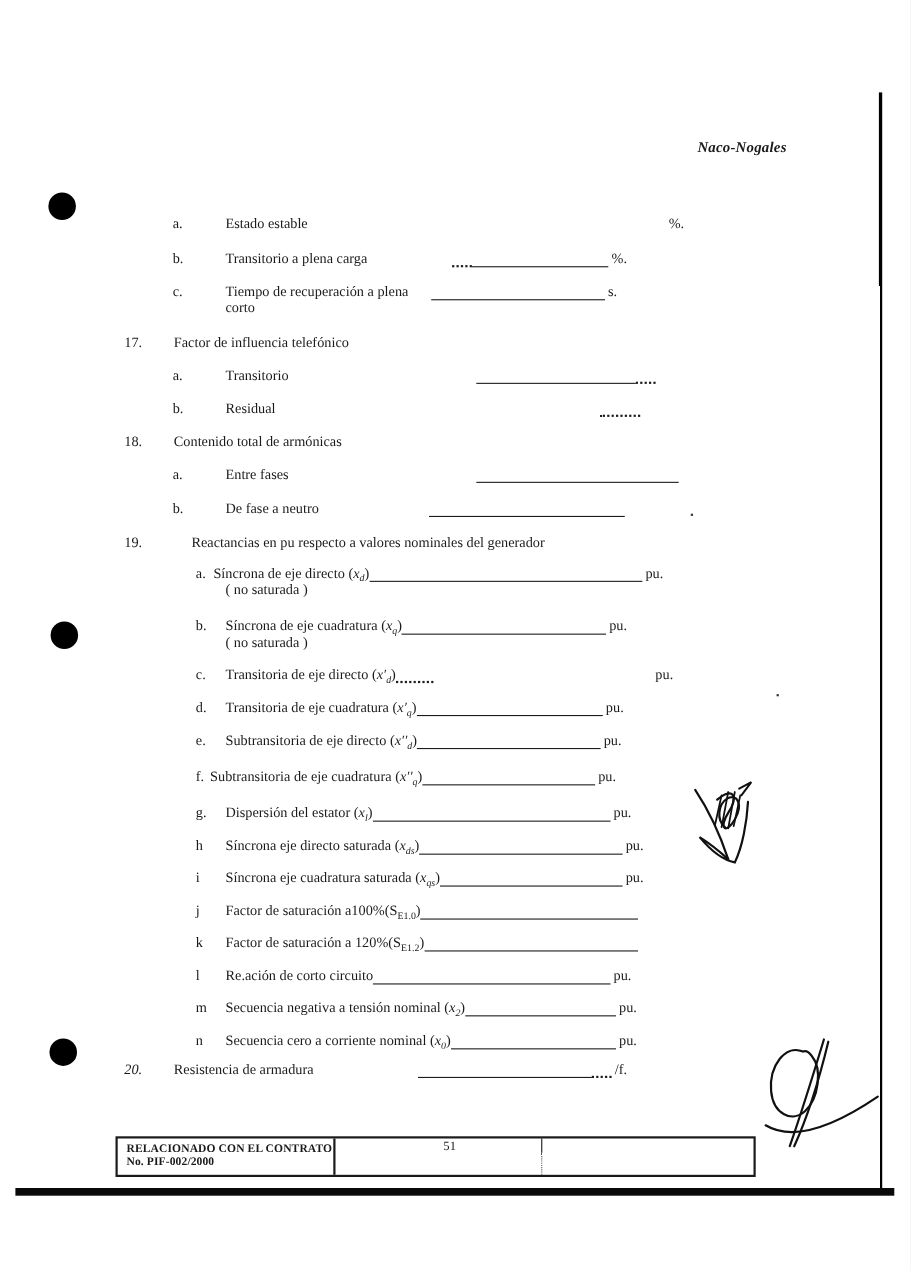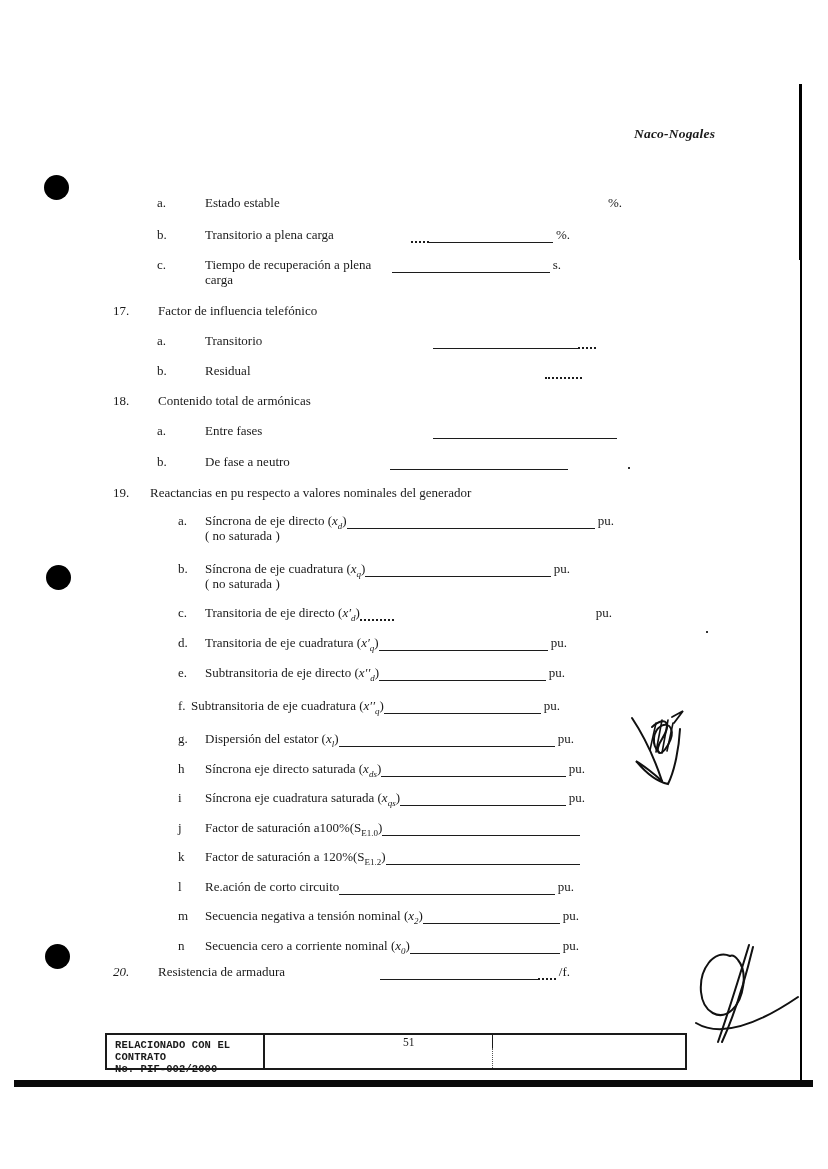--- a/index.html
+++ b/index.html
@@ -22,23 +22,23 @@
   .hdr{position:absolute;left:634px;top:126px;font-weight:bold;font-style:italic;
        font-size:13.5px;letter-spacing:.2px;}
   
   .hole{position:absolute;width:25px;height:25px;border-radius:50%;background:#000;}
   
   .vline{position:absolute;background:#000;}
   .botbar{position:absolute;left:14px;top:1080px;width:799px;height:7px;background:#0a0a0a;}
   .speck{position:absolute;width:2px;height:2px;background:#333;}
   
   .fbox{position:absolute;left:105px;top:1033px;width:578px;height:33px;border:2px solid #1a1a1a;}
-  .fcell-l{position:absolute;left:0;top:0;width:158px;height:100%;border-right:2px solid #1a1a1a;
+  .fcell-l{position:absolute;left:0;top:0;width:198px;height:100%;border-right:2px solid #1a1a1a;
            font-size:10.5px;font-weight:bold;line-height:12px;padding:4px 0 0 8px;box-sizing:border-box;
-           letter-spacing:.1px;font-family:Liberation Mono, monospace;}
+           letter-spacing:.1px;}
   .fdiv2a{position:absolute;left:385px;top:0;width:0;height:13px;border-left:1.5px solid #1a1a1a;}
   .fdiv2b{position:absolute;left:385px;top:13px;width:0;height:20px;border-left:1.5px dotted #555;}
   .pagenum{position:absolute;left:296px;top:1px;font-size:11.5px;}
   
   .sig{position:absolute;}
   .sig svg path{fill:none;stroke:#111;stroke-linecap:round;}
 </style>
 </head>
 <body>
 
@@ -66,21 +66,21 @@
         </div>
       </div>
       <div class="row" style="top: 257px;">
         <span class="colletter" style="left: 157px;">c.</span>
         <div class="fx" style="left: 205px; width: 356px;">
           <span class="txt"><span>Tiempo de recuperación a plena</span></span>
           <span class="sp"></span>
           <span class="ln fixed" style="width: 158px;"></span>
           <span class="unit">s.</span>
         </div>
-        <div class="txt2" style="left: 205px;">carga</div>
+        <div class="txt2" style="left: 205px;">corto</div>
       </div>
       <div class="row" style="top: 303px;">
         <span class="colnum" style="left: 113px;">17.</span>
         <div class="fx" style="left: 158px;">
           <span class="txt"><span>Factor de influencia telefónico</span></span>
         </div>
       </div>
       <div class="row" style="top: 333px;">
         <span class="colletter" style="left: 157px;">a.</span>
         <div class="fx" style="left: 205px; width: 391px;">
@@ -115,27 +115,27 @@
       <div class="row" style="top: 454px;">
         <span class="colletter" style="left: 157px;">b.</span>
         <div class="fx" style="left: 205px; width: 363px; gap: 33px;">
           <span class="txt"><span>De fase a neutro</span></span>
           <span class="sp"></span>
           <span class="ln fixed" style="width: 178px;"></span>
         </div>
       </div>
       <div class="row" style="top: 485px;">
         <span class="colnum" style="left: 113px;">19.</span>
-        <div class="fx" style="left: 150px;">
+        <div class="fx" style="left: 174px;">
           <span class="txt"><span>Reactancias en pu respecto a valores nominales del generador</span></span>
         </div>
       </div>
       <div class="row" style="top: 513px;">
         <span class="colletter" style="left: 178px;">a.</span>
-        <div class="fx" style="left: 205px; width: 409px; text-align: right;">
+        <div class="fx" style="left: 194px; width: 409px; text-align: right;">
           <span class="txt"><span>Síncrona de eje directo (</span><span class="it">x</span><sub class="it">d</sub><span>)</span></span>
           <span class="ln"></span>
           <span class="unit">pu.</span>
         </div>
         <div class="txt2" style="left: 205px;">( no saturada )</div>
       </div>
       <div class="row" style="top: 561px;">
         <span class="colletter" style="left: 178px;">b.</span>
         <div class="fx" style="left: 205px; width: 365px;">
           <span class="txt"><span>Síncrona de eje cuadratura (</span><span class="it">x</span><sub class="it">q</sub><span>)</span></span>

